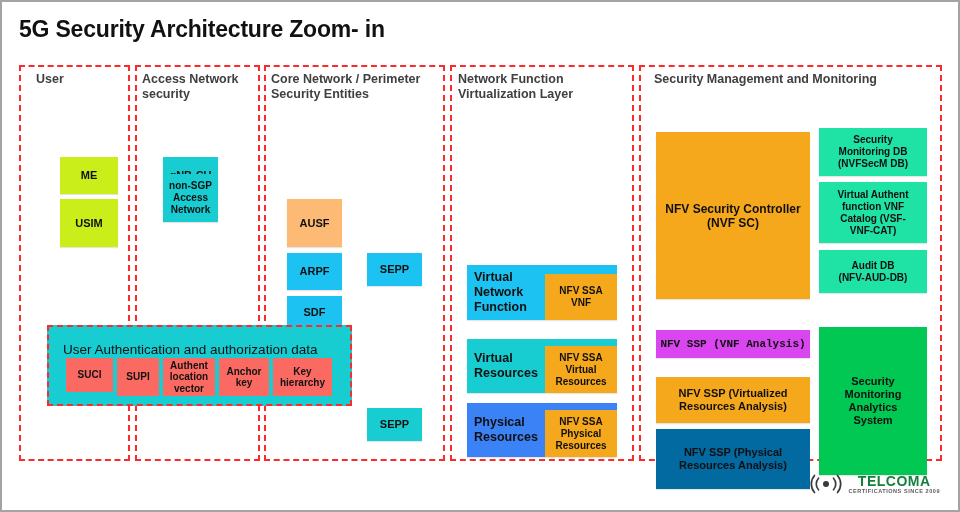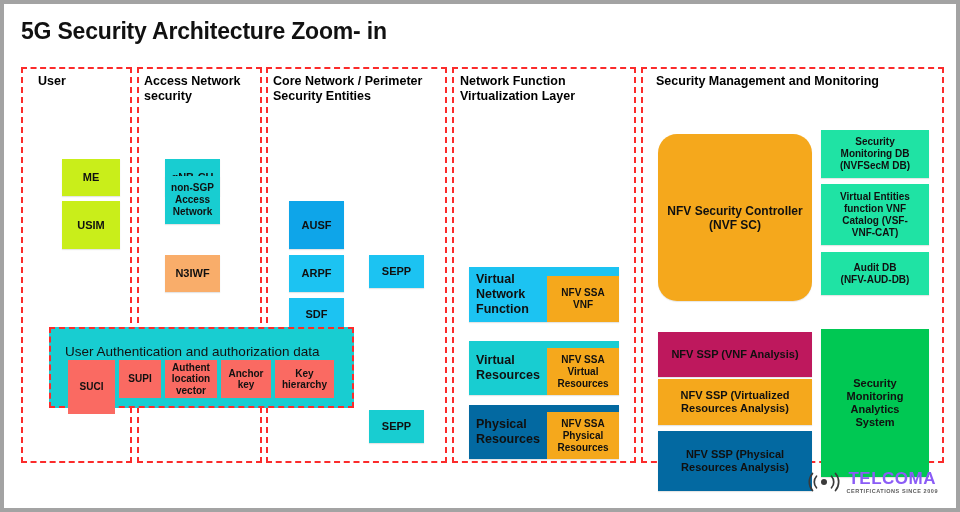--- a/index.html
+++ b/index.html
@@ -5,21 +5,21 @@
   html, body {
     margin: 0;
     padding: 0;
     background: #ffffff;
   }
   #canvas {
     position: relative;
     width: 960px;
     height: 512px;
     background: #ffffff;
-    border: 4px solid #a3a3a3;
+    border: 2px solid #a3a3a3;
     box-sizing: border-box;
     overflow: hidden;
     font-family: "Liberation Sans", sans-serif;
     -webkit-font-smoothing: antialiased;
   }
 
   
   #title {
     position: absolute;
     left: 17px;
@@ -35,21 +35,21 @@
   .col-frame {
     position: absolute;
     border: 2px dashed #fb2b2b;
     box-sizing: border-box;
     background: transparent;
   }
   .col-label {
     position: absolute;
     font-size: 12.5px;
     font-weight: 600;
-    color: #000000;
+    color: #404040;
     line-height: 15px;
     white-space: pre-line;
   }
 
   
   .node {
     position: absolute;
     box-sizing: border-box;
     display: flex;
     align-items: center;
@@ -58,21 +58,21 @@
     font-size: 10.5px;
     font-weight: bold;
     color: #101010;
     line-height: 12.5px;
     white-space: pre-line;
     padding: 1px 2px;
     box-shadow: 0 1px 1px rgba(0,0,0,0.10);
   }
   .node.sm   { font-size: 10px;  line-height: 12px; }
   .node.md   { font-size: 11px;  line-height: 13px; margin-top: 25px; }
-  .node.lg   { font-size: 12px;  line-height: 14px; border-radius: 19px; }
+  .node.lg   { font-size: 12px;  line-height: 14px; }
 
   
   #auth-panel {
     position: absolute;
     box-sizing: border-box;
     background: #18cdd1;
     border: 2px dashed #fb2b2b;
   }
   #auth-title {
     position: absolute;
@@ -145,23 +145,23 @@
     align-items: center;
     gap: 5px;
   }
   #logo-wordmark {
     display: flex;
     flex-direction: column;
     align-items: center;
     line-height: 1;
   }
   #logo-name {
-    font-size: 17px;
-    font-weight: bold;
-    color: #8b5cf6;
+    font-size: 14px;
+    font-weight: bold;
+    color: #15803d;
     letter-spacing: 0.5px;
   }
   #logo-tag {
     font-size: 5.5px;
     font-weight: bold;
     color: #5a5a5a;
     letter-spacing: 0.55px;
     margin-top: 1.5px;
   }
 </style>
@@ -187,31 +187,30 @@
 Virtualization Layer</div>
   <div class="col-label" style="left:652px; top:70px; width:290px;">Security Management and Monitoring</div>
 
   <div class="node md" style="left:58px; top:130px; width:58px; height:37px; background:#c9ee1a;">ME</div>
   <div class="node md" style="left:58px; top:172px; width:58px; height:48px; background:#c9ee1a;">USIM</div>
 
   <div class="node md" style="left:161px; top:130px; width:55px; height:37px; background:#18cdd1;">gNB-CU</div>
   <div class="node sm" style="left:161px; top:172px; width:55px; height:48px; background:#18cdd1;">non-SGP
 Access
 Network</div>
-  <div class="node md" style="left:161px; top:226px; width:55px; height:37px; background:#f9ad6a;">N3IWF</div>
-
-  <div class="node md" style="left:285px; top:172px; width:55px; height:48px; background:#0ea5e9;">AUSF</div>
+
+  <div class="node md" style="left:285px; top:172px; width:55px; height:48px; background:#fdba74;">AUSF</div>
   <div class="node md" style="left:285px; top:226px; width:55px; height:37px; background:#1cc3f2;">ARPF</div>
   <div class="node md" style="left:285px; top:269px; width:55px; height:33px; background:#1cc3f2;">SDF</div>
   <div class="node md" style="left:365px; top:226px; width:55px; height:33px; background:#1cc3f2;">SEPP</div>
   <div class="node md" style="left:365px; top:381px; width:55px; height:33px; background:#18cdd1;">SEPP</div>
 
   <div id="auth-panel" style="left:45px; top:323px; width:305px; height:81px;">
     <div id="auth-title">User Authentication and authorization data</div>
-    <div class="auth-chip" style="left:17px; top:31px; width:47px; height:54px;">SUCI</div>
+    <div class="auth-chip" style="left:17px; top:31px; width:47px; height:34px;">SUCI</div>
     <div class="auth-chip" style="left:68px; top:31px; width:42px; height:38px;">SUPI</div>
     <div class="auth-chip" style="left:114px; top:31px; width:52px; height:38px;">Authent
 location
 vector</div>
     <div class="auth-chip" style="left:170px; top:31px; width:50px; height:38px;">Anchor
 key</div>
     <div class="auth-chip" style="left:224px; top:31px; width:59px; height:38px;">Key
 hierarchy</div>
   </div>
 
@@ -224,40 +223,40 @@
   </div>
 
   <div class="split-row" style="left:465px; top:337px; width:150px; height:54px; background:#18cdd1;">
     <div class="split-left" style="width:84px;">Virtual
 Resources</div>
     <div class="split-right" style="width:72px; top:7px; height:47px;">NFV SSA
 Virtual
 Resources</div>
   </div>
 
-  <div class="split-row" style="left:465px; top:401px; width:150px; height:54px; background:#0369a1;">
+  <div class="split-row" style="left:465px; top:401px; width:150px; height:54px; background:#3b82f6;">
     <div class="split-left" style="width:84px;">Physical
 Resources</div>
     <div class="split-right" style="width:72px; top:7px; height:47px;">NFV SSA
 Physical
 Resources</div>
   </div>
 
   <div class="node lg" style="left:654px; top:130px; width:154px; height:167px; background:#f5a81c;">NFV Security Controller
 (NVF SC)</div>
-  <div class="node md" style="left:654px; top:303px; width:154px; height:45px; background:#be185d;">NFV SSP (VNF Analysis)</div>
+  <div class="node md" style="left:654px; top:303px; width:154px; height:28px; background:#d946ef;font-family:Liberation Mono, monospace;">NFV SSP (VNF Analysis)</div>
   <div class="node md" style="left:654px; top:350px; width:154px; height:46px; background:#f5a81c;">NFV SSP (Virtualized
 Resources Analysis)</div>
   <div class="node md" style="left:654px; top:402px; width:154px; height:60px; background:#0369a1;">NFV SSP (Physical
 Resources Analysis)</div>
 
   <div class="node sm" style="left:817px; top:126px; width:108px; height:48px; background:#1fe3a4;">Security
 Monitoring DB
 (NVFSecM DB)</div>
-  <div class="node sm" style="left:817px; top:180px; width:108px; height:61px; background:#1fe3a4;">Virtual Entities
+  <div class="node sm" style="left:817px; top:180px; width:108px; height:61px; background:#1fe3a4;">Virtual Authent
 function  VNF
 Catalog (VSF-
 VNF-CAT)</div>
   <div class="node sm" style="left:817px; top:248px; width:108px; height:43px; background:#1fe3a4;">Audit DB
 (NFV-AUD-DB)</div>
   <div class="node md" style="left:817px; top:300px; width:108px; height:148px; background:#00c853;">Security
 Monitoring
 Analytics
 System</div>
 

